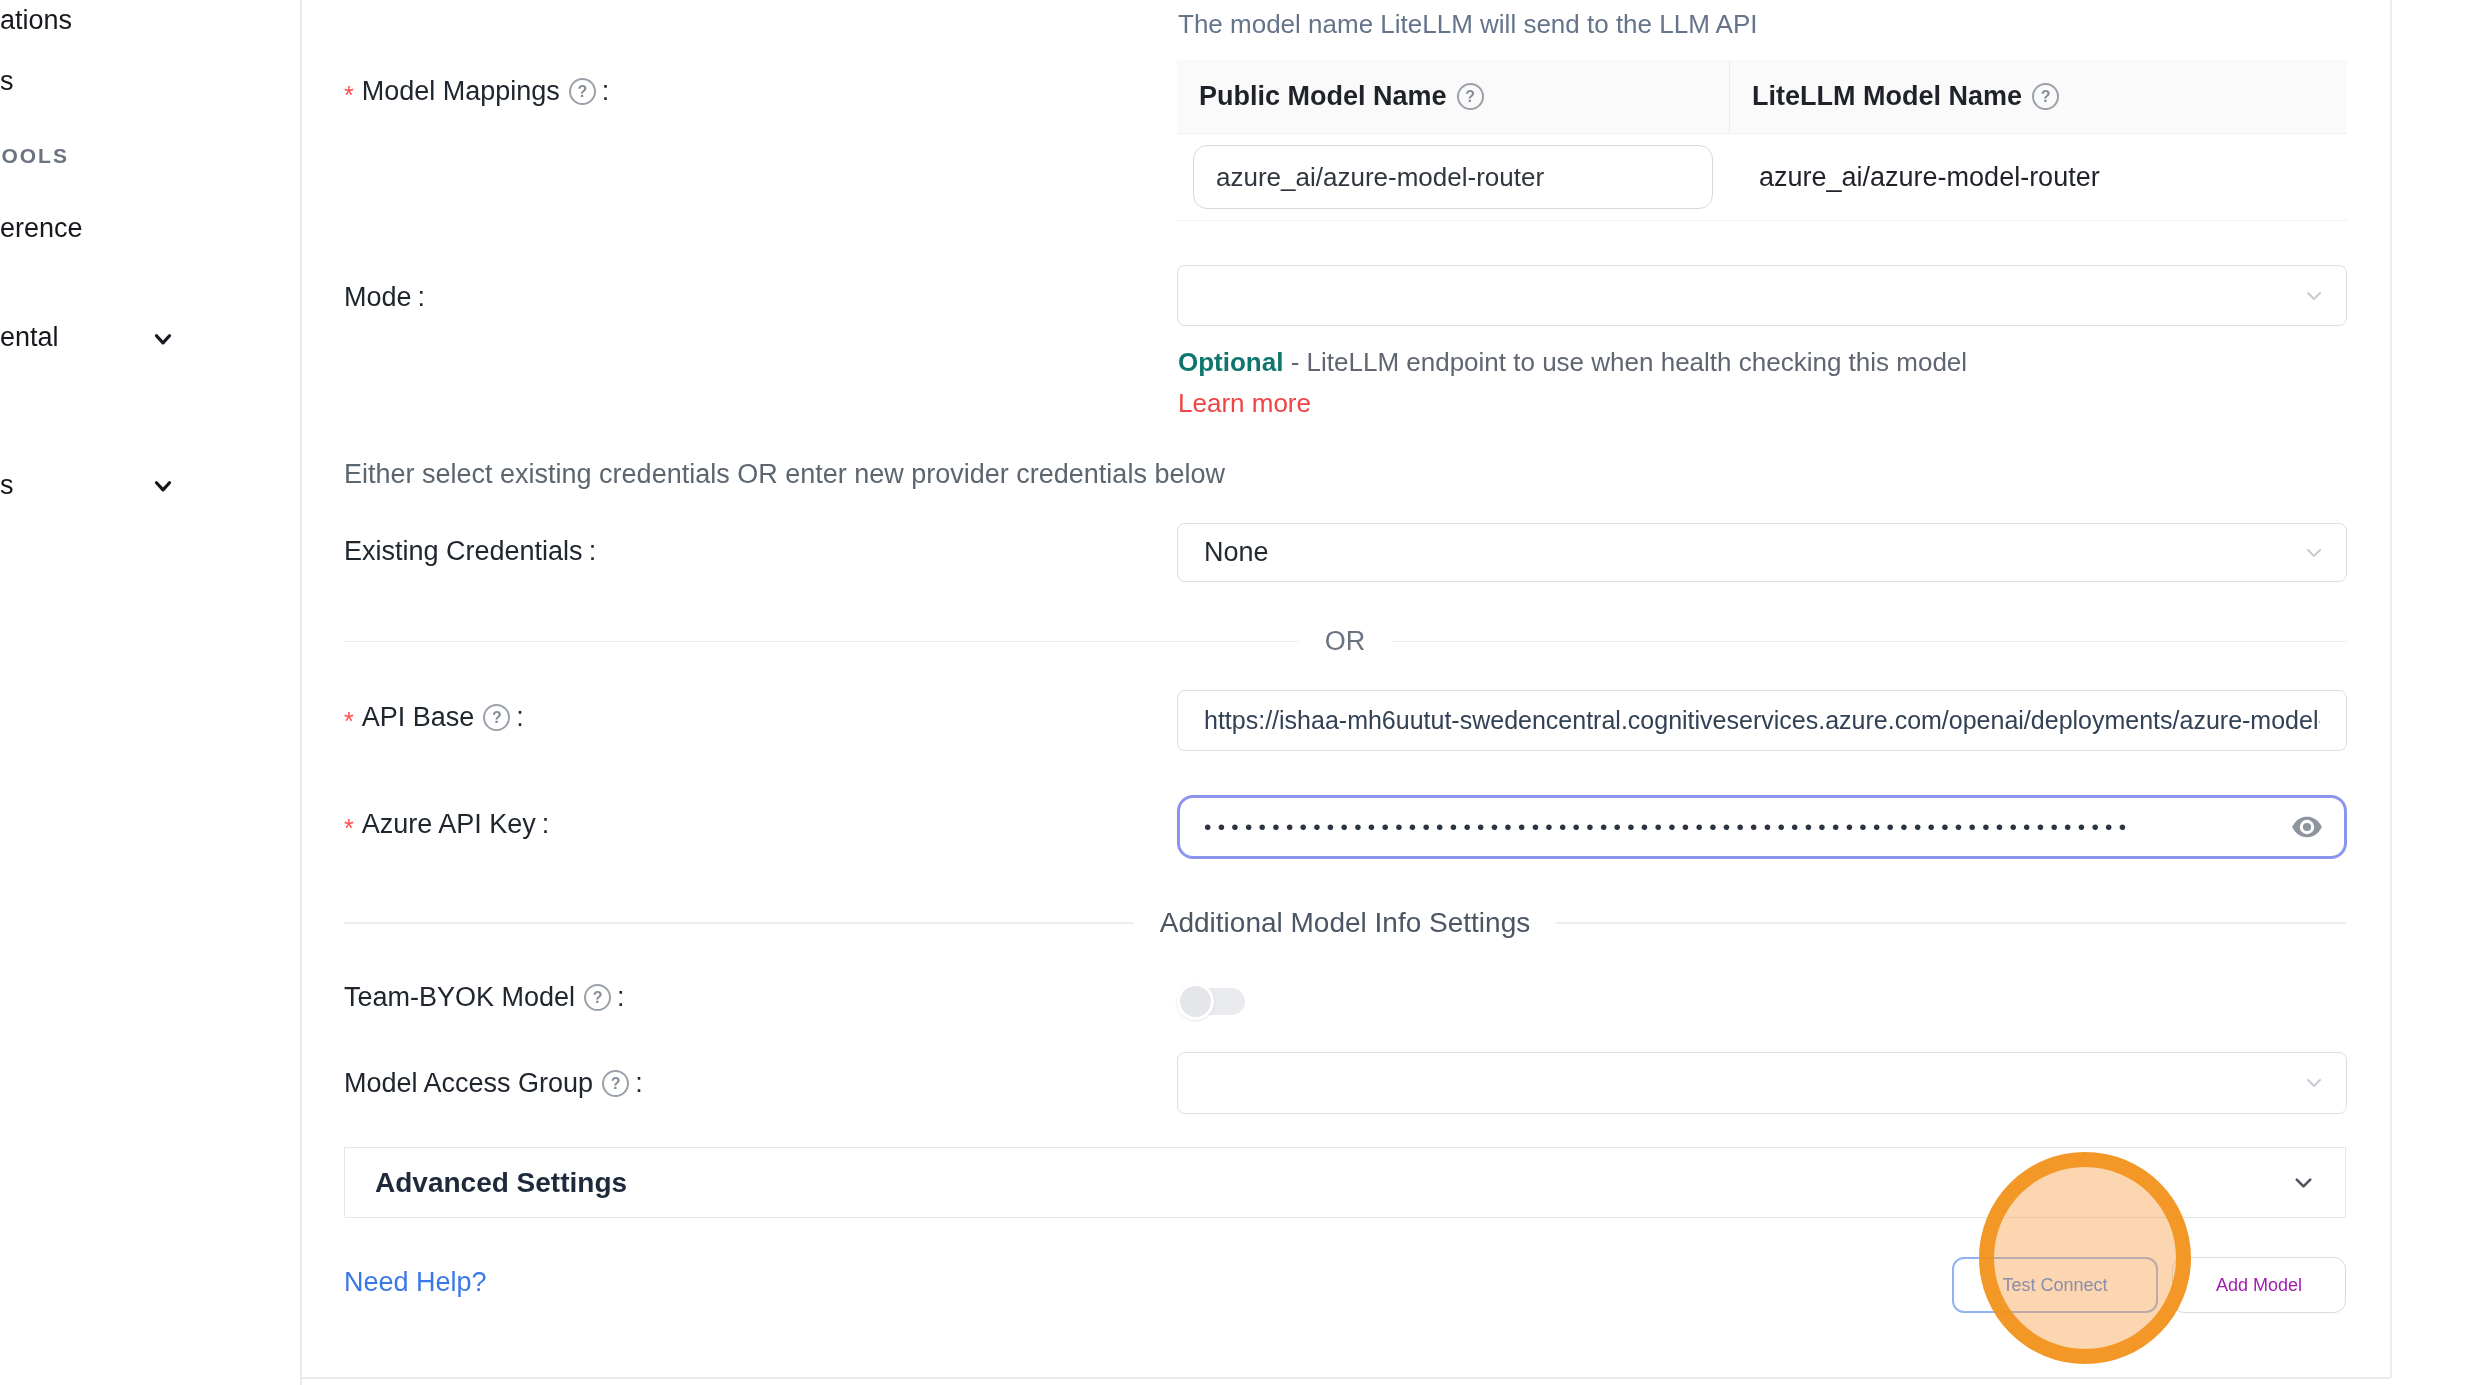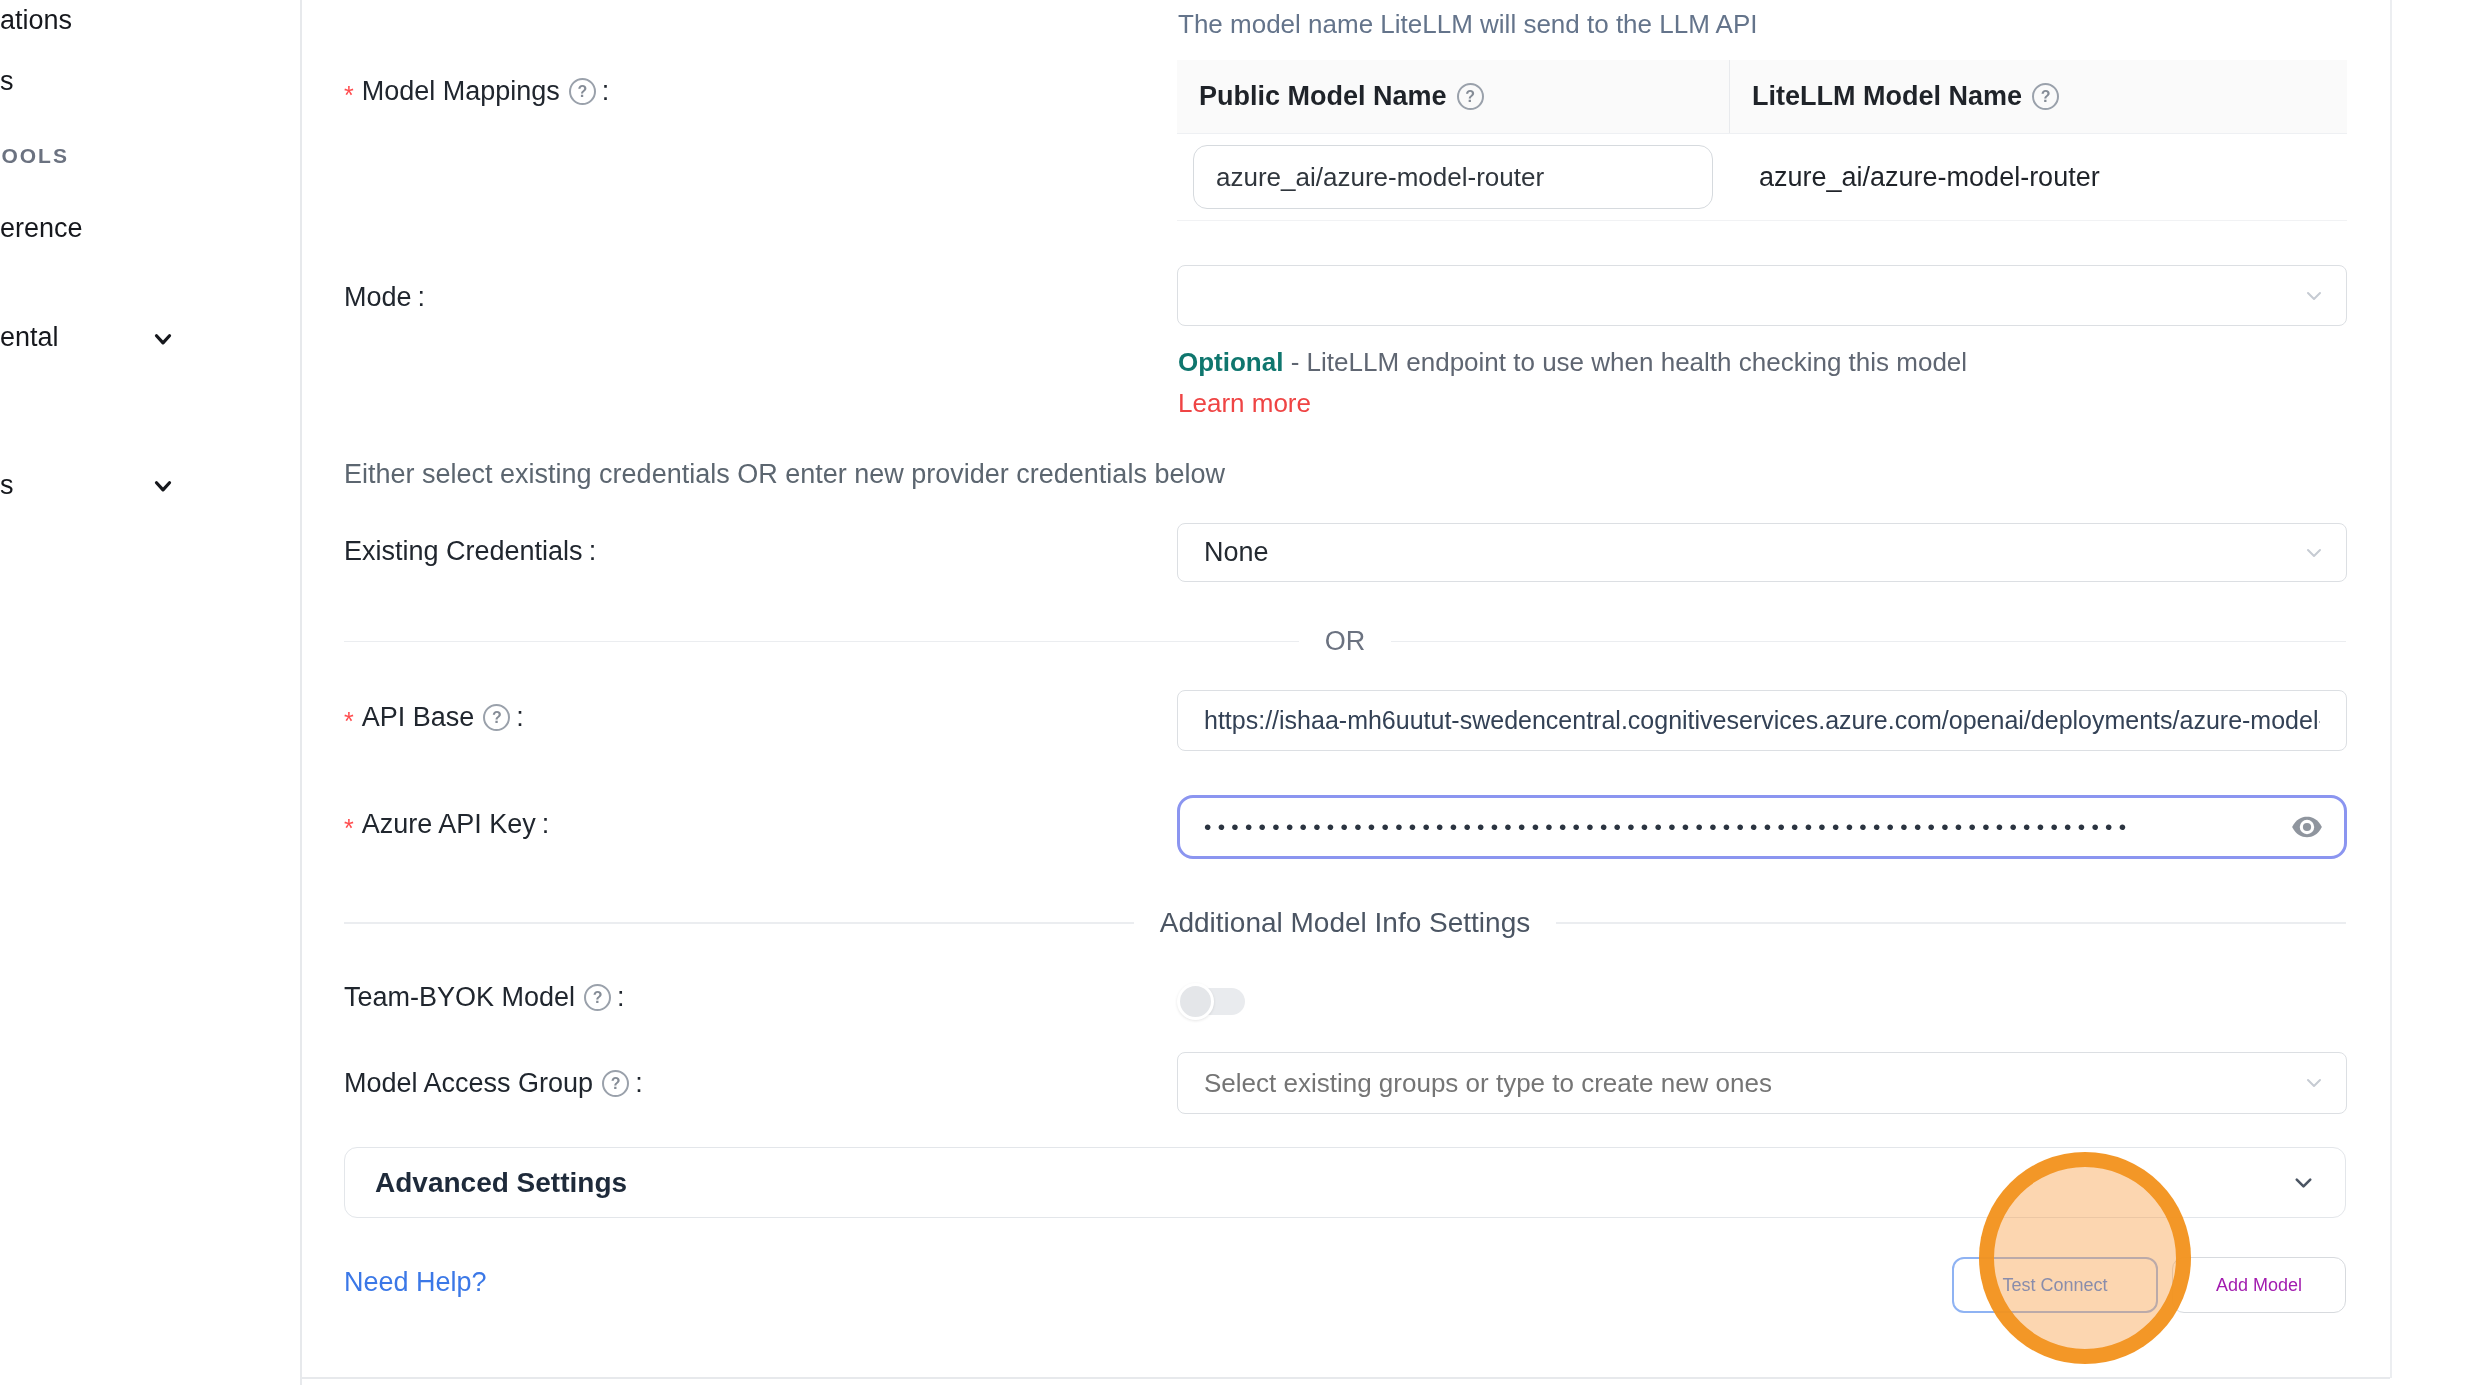--- a/index.html
+++ b/index.html
@@ -46,21 +46,21 @@
   
   .key-input { position:absolute; left:1177px; top:795px; width:1170px; height:64px; border:3px solid #8b95f0;
                border-radius:16px; background:#fff; display:flex; align-items:center; padding:0 24px; }
   .dots { font-size:21px; letter-spacing:6.3px; color:#2b3440; white-space:nowrap; overflow:hidden; width:1040px; }
   .eye { position:absolute; right:20px; top:50%; transform:translateY(-50%); cursor:pointer; }
   
   .toggle { position:absolute; left:1181px; top:988px; width:64px; height:27px; background:#e9ebee; border-radius:14px; cursor:pointer; }
   .knob { position:absolute; left:-4px; top:-5px; width:37px; height:37px; border-radius:50%; background:#e4e6e9;
           border:3.5px solid #fff; box-shadow:0 1px 3px rgba(0,0,0,0.10); }
   
-  .adv { position:absolute; left:344px; top:1147px; width:2002px; height:71px; border:1.5px solid #e3e6ea; border-radius:13px;
+  .adv { position:absolute; left:344px; top:1147px; width:2002px; height:71px; border:1.5px solid #e3e6ea; border-radius:1px;
          background:#fff; display:flex; align-items:center; padding:0 30px; cursor:pointer; }
   .adv-title { font-size:28px; font-weight:700; color:#1e2a3a; }
   .adv .chev { right:28px; }
   
   .link { position:absolute; color:#3b78e7; font-size:27px; cursor:pointer; }
   .btn { position:absolute; top:1257px; height:56px; border-radius:12px; background:#fff; display:flex; align-items:center;
          justify-content:center; font-size:18px; cursor:pointer; font-family:inherit; }
   .btn-test { left:1952px; width:206px; border:2px solid #8fb3f3; color:#3b82f6; }
   .btn-add { left:2172px; width:174px; border:1.5px solid #d7dade; color:#a21caf; }
   .click-ring { position:absolute; left:1979px; top:1152px; width:212px; height:212px; border-radius:50%;
@@ -199,21 +199,20 @@
     </div>
 
     <div class="flabel" style="top:1068px">
       <span>Model Access Group</span>
       <span class="qicon">
           <span>?</span>
         </span>
       <span class="colon">:</span>
     </div>
     <div class="sel" style="top:1052px; height:62px">
-      <input class="placeholder" readonly="" placeholder="Select existing groups or type to create new ones" style="">
       <svg class="chev" width="24" height="24" viewBox="0 0 24 24">
           <polyline points="6,9 12,15 18,9" fill="none" stroke="#c6cbd3" stroke-width="2" stroke-linecap="round" stroke-linejoin="round"></polyline>
         </svg>
     </div>
 
     <div class="adv">
       <span class="adv-title">Advanced Settings</span>
       <svg class="chev" width="27" height="27" viewBox="0 0 24 24">
           <polyline points="6,9 12,15 18,9" fill="none" stroke="#4b5563" stroke-width="2.3" stroke-linecap="round" stroke-linejoin="round"></polyline>
         </svg>

